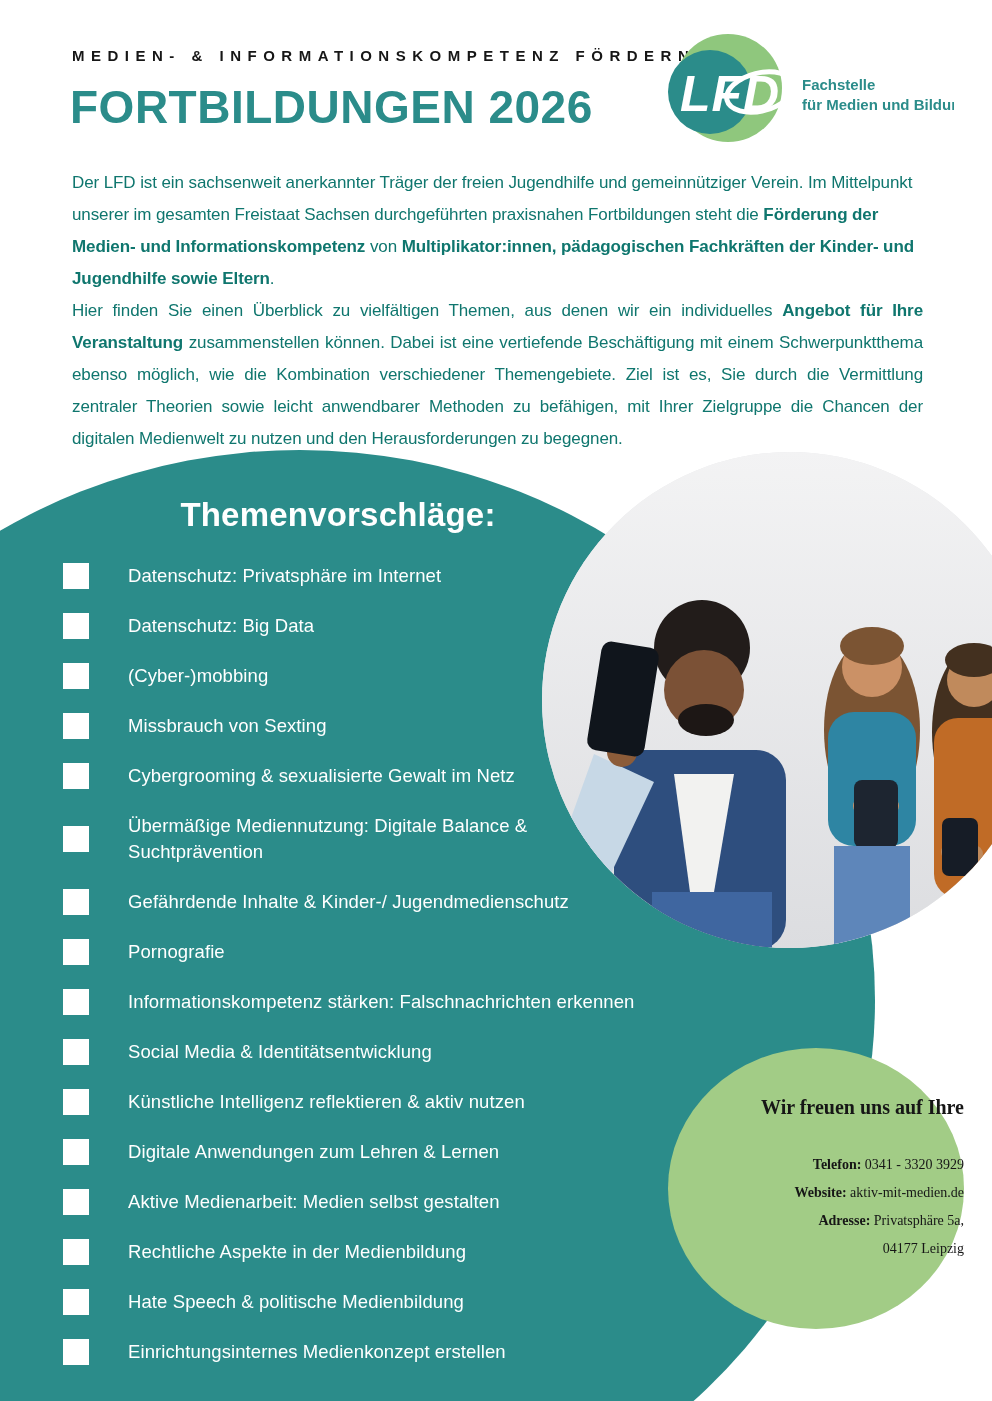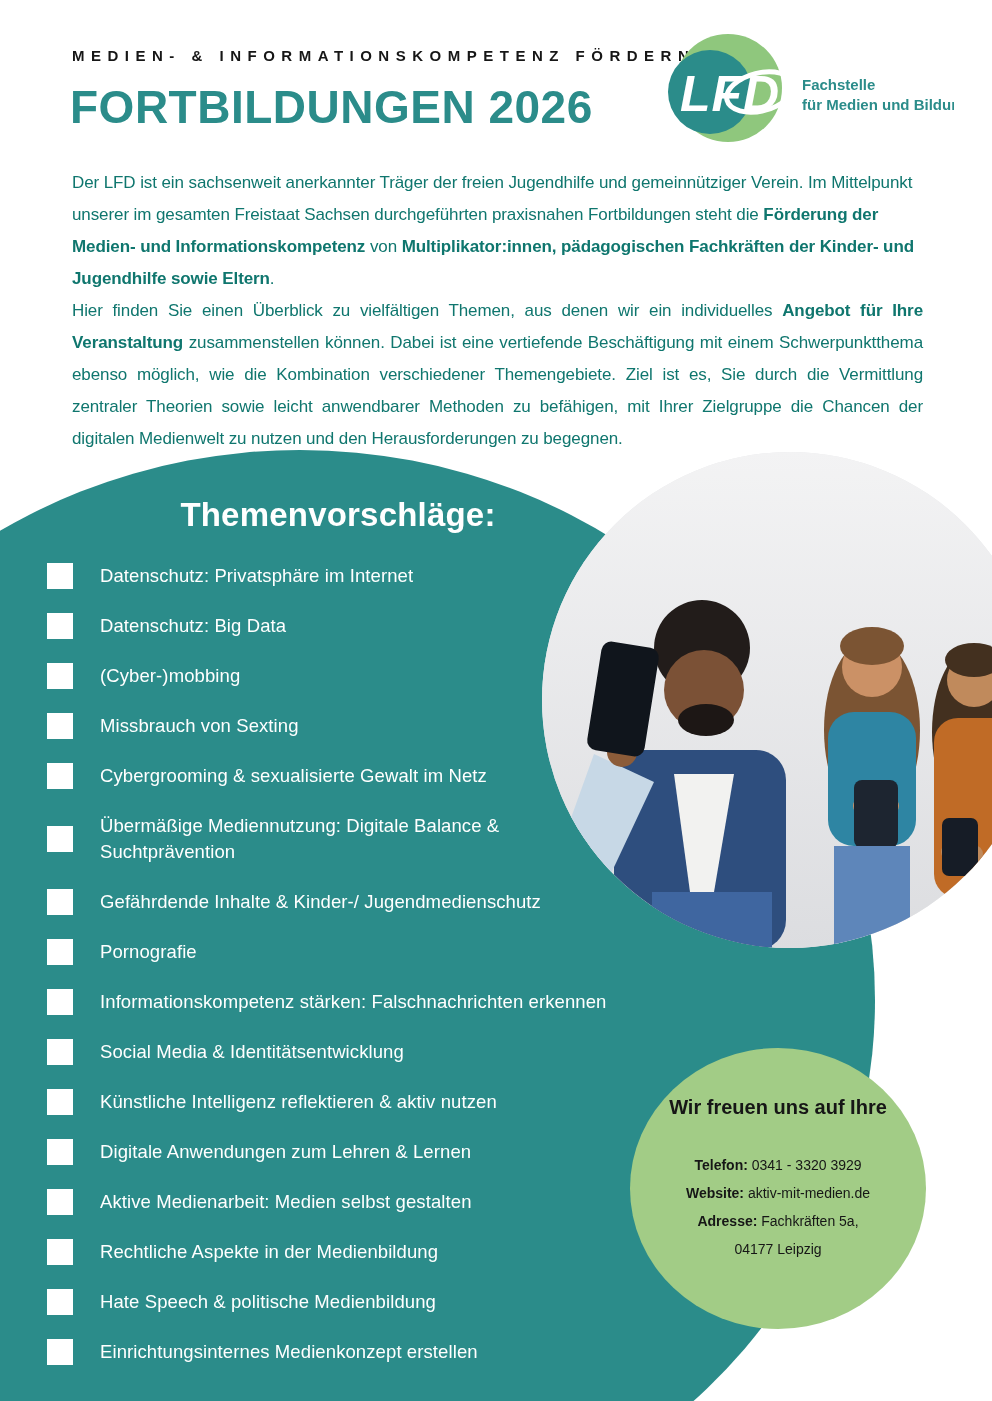--- a/index.html
+++ b/index.html
@@ -27,38 +27,38 @@
   }
   .intro p.just { text-align:justify; }
   .intro b { font-weight:700; }
   
   .bg-svg { position:absolute; left:0; top:0; }
   .photo-circle {
     position:absolute; left:542px; top:452px; width:496px; height:496px;
     border-radius:50%; overflow:hidden; background:#e9e9eb;
   }
   .contact-bubble {
-    position:absolute; left:630px; top:1048px; width:296px; height:281px;
+    position:absolute; left:668px; top:1048px; width:296px; height:281px;
     border-radius:50%; background:#a2cc86; color:#161616;
-    text-align:center; padding-top:45px;
+    text-align:right; padding-top:45px;font-family:Liberation Serif, serif;
   }
   .contact-heading { font-size:20px; font-weight:700; line-height:28px; }
   .contact-lines { margin-top:30px; font-size:14px; line-height:28px; }
   .contact-lines b { font-weight:700; }
   
   .topics-heading {
     position:absolute; left:48px; top:496px; width:580px;
     text-align:center; font-size:33px; font-weight:700; color:#ffffff;
     letter-spacing:0.2px;
   }
   .topics {
     position:absolute; left:47px; top:551px; width:630px;
     display:flex; flex-direction:column;
   }
-  .topic { display:flex; align-items:center; gap:27px; min-height:50px; }
+  .topic { display:flex; align-items:center; gap:39px; min-height:50px;margin-left:16px; }
   .topic.two-line { min-height:76px; }
   .checkbox {
     width:26px; height:26px; background:#ffffff; flex:0 0 26px;
   }
   .topic-label {
     color:#ffffff; font-size:18.5px; font-weight:500; line-height:26px;
     white-space:nowrap; letter-spacing:0.1px;
   }
   .topic-label .tl-line { display:block; white-space:nowrap; }
 </style>
@@ -209,18 +209,18 @@
     </div>
   </div>
 
   <div class="contact-bubble">
     <div class="contact-heading">
       <div>Wir freuen uns auf Ihre</div>
     </div>
     <div class="contact-lines">
       <div><b>Telefon:</b> <span>0341 - 3320 3929</span></div>
       <div><b>Website:</b> <span>aktiv-mit-medien.de</span></div>
-      <div><b>Adresse:</b> <span>Fachkräften 5a,</span></div>
+      <div><b>Adresse:</b> <span>Privatsphäre 5a,</span></div>
       <div><span>04177 Leipzig</span></div>
     </div>
   </div>
 
 </div>
 
 </body></html>

